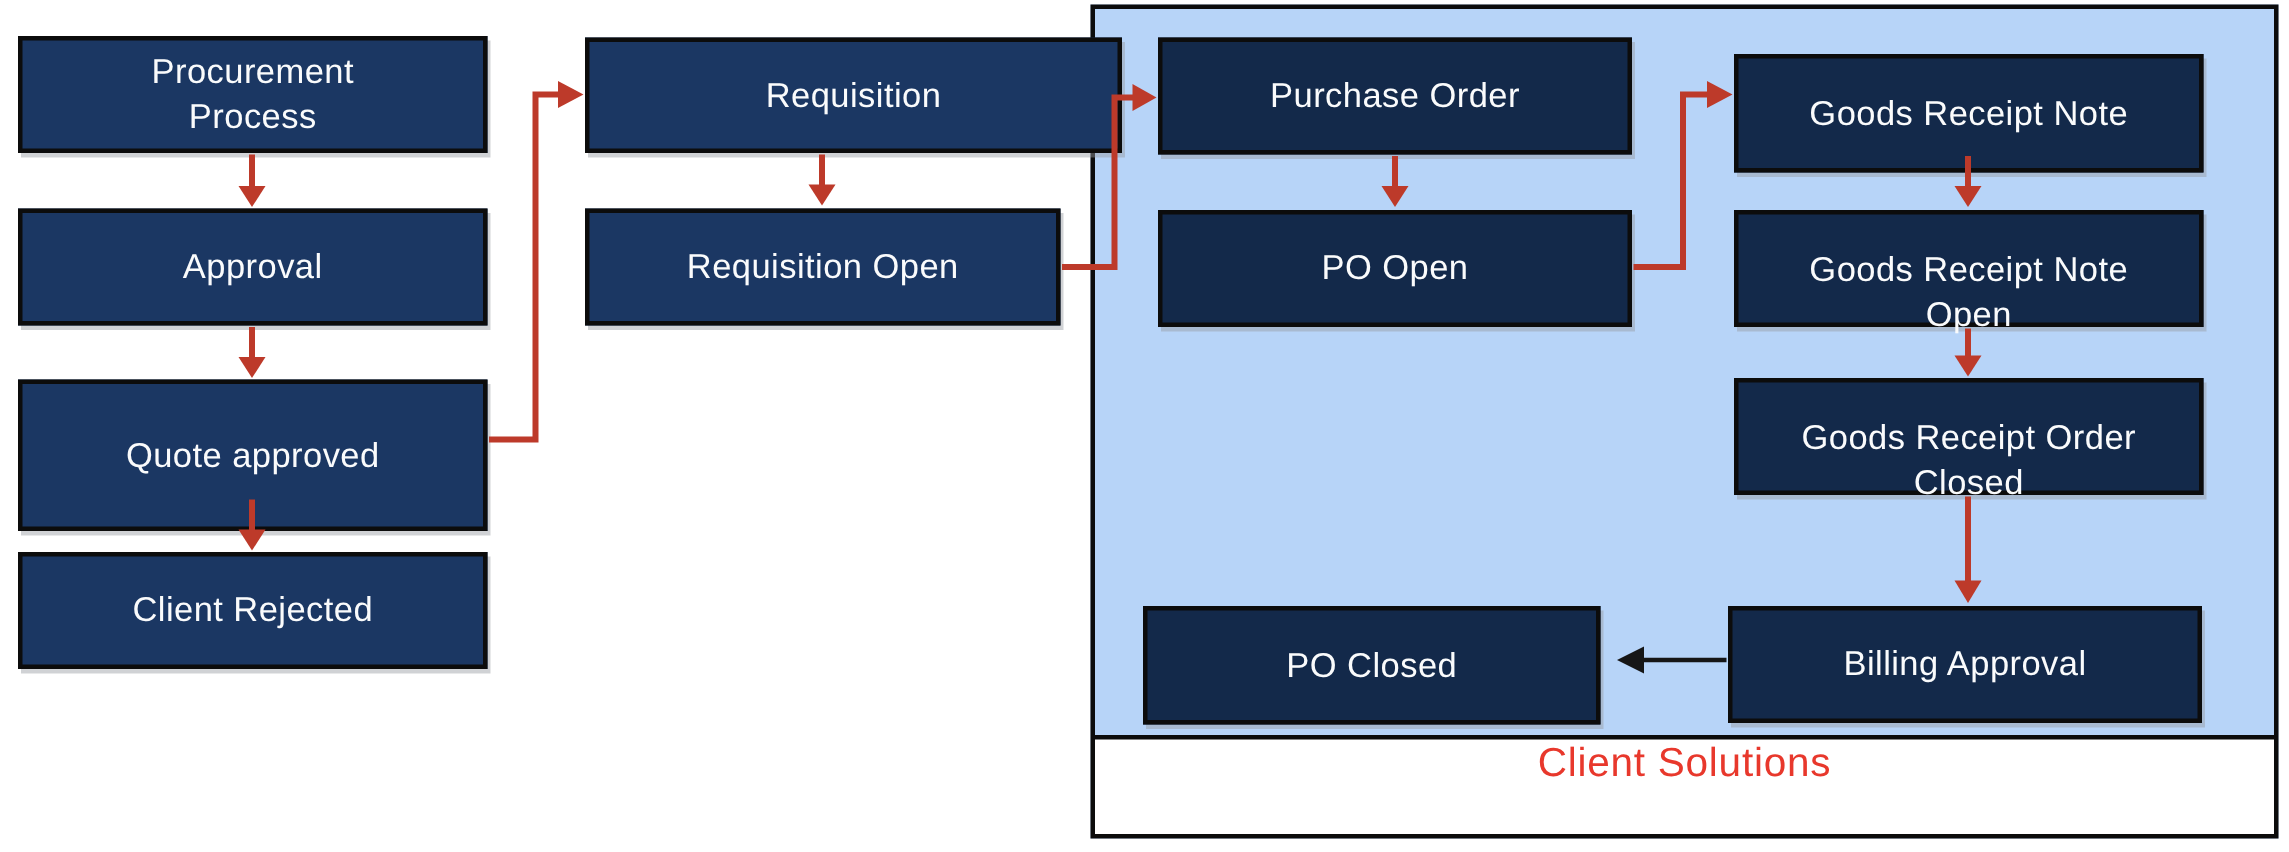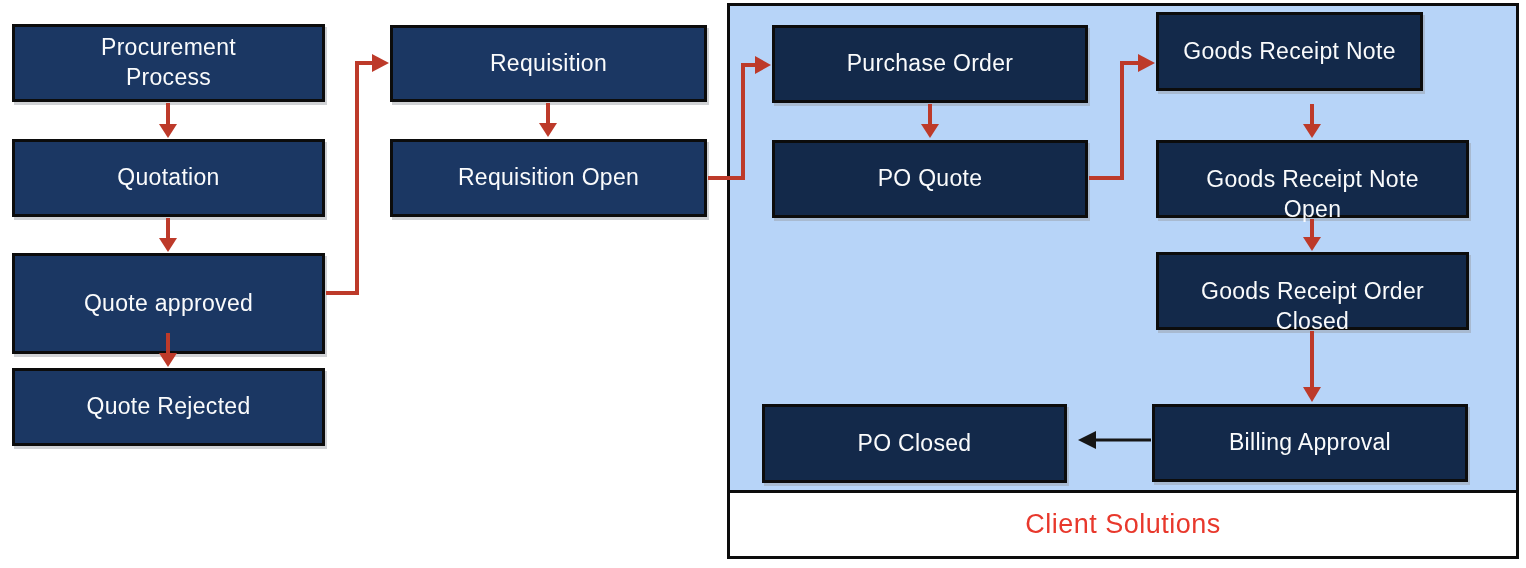--- a/index.html
+++ b/index.html
@@ -30,21 +30,21 @@
     background: var(--cluster-bg);
     display: flex;
     flex-direction: column;
   }
   .cluster-body { flex: 1 1 auto; }
   .cluster-footer {
     flex: 0 0 66px;
     background: #ffffff;
     border-top: 3px solid var(--border-color);
     display: flex;
-    align-items: center;
+    align-items: flex-start;
     justify-content: center;
   }
   .cluster-footer span {
     color: var(--footer-label-color);
     font-size: 27px;
     letter-spacing: 0.5px;
   }
   .node {
     position: absolute;
     border: 3px solid var(--border-color);
@@ -82,47 +82,47 @@
     <div class="cluster-body"></div>
     <div class="cluster-footer">
       <span>Client Solutions</span>
     </div>
   </div>
 
   <div class="node" style="left:12px;top:24px;width:313px;height:78px">
     <span class="narrow">Procurement Process</span>
   </div>
   <div class="node" style="left:12px;top:139px;width:313px;height:78px">
-    <span>Quotation</span>
+    <span>Approval</span>
   </div>
   <div class="node" style="left:12px;top:253px;width:313px;height:101px">
     <span>Quote approved</span>
   </div>
   <div class="node" style="left:12px;top:368px;width:313px;height:78px">
-    <span>Quote Rejected</span>
+    <span>Client Rejected</span>
   </div>
 
-  <div class="node" style="left:390px;top:25px;width:317px;height:77px">
+  <div class="node" style="left:390px;top:25px;width:358px;height:77px">
     <span>Requisition</span>
   </div>
   <div class="node" style="left:390px;top:139px;width:317px;height:78px">
     <span>Requisition Open</span>
   </div>
 
   <div class="node inner" style="left:772px;top:25px;width:316px;height:78px">
     <span>Purchase Order</span>
   </div>
   <div class="node inner" style="left:772px;top:140px;width:316px;height:78px">
-    <span>PO Quote</span>
+    <span>PO Open</span>
   </div>
   <div class="node inner" style="left:762px;top:404px;width:305px;height:79px">
     <span>PO Closed</span>
   </div>
 
-  <div class="node inner" style="left:1156px;top:12px;width:267px;height:79px">
+  <div class="node inner" style="left:1156px;top:36px;width:313px;height:79px">
     <span>Goods Receipt Note</span>
   </div>
   <div class="node inner" style="left:1156px;top:140px;width:313px;height:78px">
     <span class="narrow2">Goods Receipt Note Open</span>
   </div>
   <div class="node inner" style="left:1156px;top:252px;width:313px;height:78px">
     <span class="narrow2">Goods Receipt Order Closed</span>
   </div>
   <div class="node inner" style="left:1152px;top:404px;width:316px;height:78px">
     <span>Billing Approval</span>

